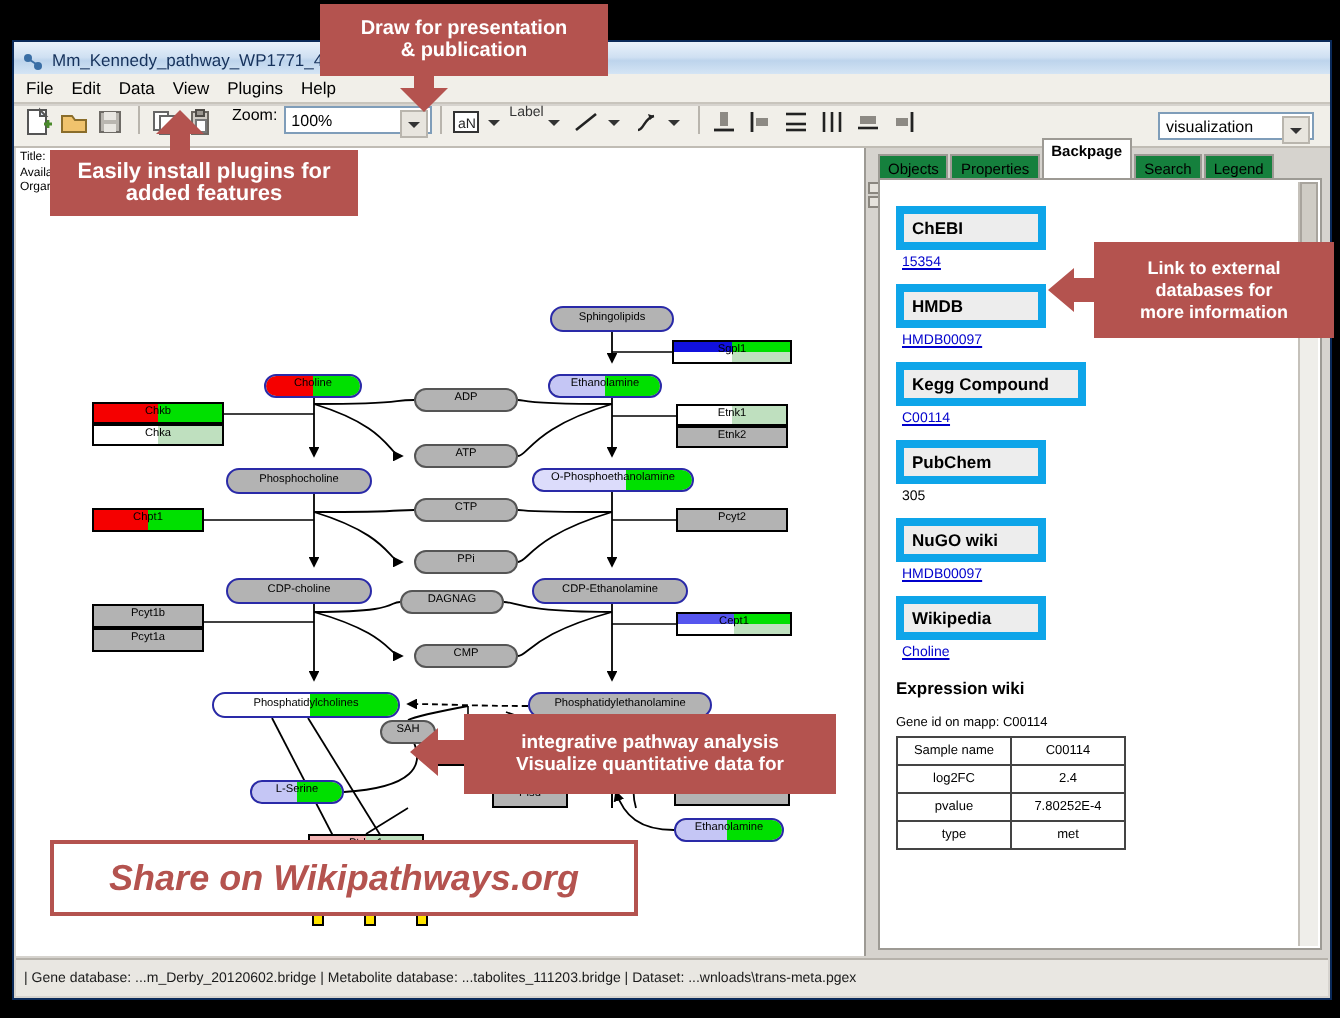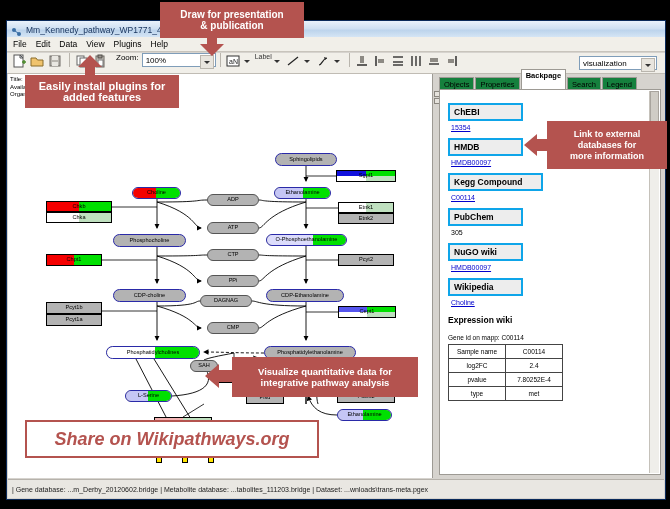--- a/index.html
+++ b/index.html
@@ -48,21 +48,21 @@
   
   .handles span{position:absolute;width:4px;height:4px;background:#ffe400;border:1px solid #000;}
 
   
   .side{position:absolute;left:426px;top:53px;width:231px;height:404px;background:#d6d3ce;}
   .tabrow{position:absolute;left:6px;top:2px;right:2px;height:14px;display:flex;align-items:flex-end;}
   .tab{font-size:7.5px;padding:1.5px 4px 1.5px 4px;border:1px solid #9d9a94;border-bottom:none;background:#15803d;color:#000;margin-right:1px;white-space:nowrap;}
   .tab.active{background:#fff;font-weight:bold;padding-bottom:10px;}
   .panelbody{position:absolute;left:6px;top:15px;right:3px;bottom:3px;background:#fff;border:1px solid #9d9a94;overflow:hidden;}
   .bpinner{position:absolute;left:8px;top:6px;right:12px;}
-  .dbbox{border:2px solid #0ea5e9;background:#ededed;font-size:8.5px;font-weight:bold;padding:2px 4px;width:75px;box-sizing:border-box;margin-top:7px;}
+  .dbbox{border:4px solid #0ea5e9;background:#ededed;font-size:8.5px;font-weight:bold;padding:2px 4px;width:75px;box-sizing:border-box;margin-top:7px;}
   .dblink{font-size:7px;color:#00c;text-decoration:underline;margin:3px 0 0 3px;display:block;}
   .dbplain{font-size:7px;color:#000;margin:3px 0 0 3px;display:block;}
   .exprhead{font-size:8.5px;font-weight:bold;color:#000;margin-top:9px;}
   .geneid{font-size:6.5px;color:#000;margin-top:9px;}
   table.expr{border-collapse:collapse;margin-top:3px;}
   table.expr td{border:1px solid #444;font-size:6.5px;text-align:center;padding:2px 3px;height:9px;min-width:50px;color:#000;}
   .vscroll{position:absolute;right:1px;top:1px;bottom:1px;width:9px;background:#efeeea;border-left:1px solid #c5c1ba;}
   .vscroll .thumb{position:absolute;left:0;top:0;width:9px;height:48px;background:#cfccc5;border:1px solid #a8a49d;box-sizing:border-box;}
   .sidescroll{position:absolute;left:0px;top:15px;width:6px;bottom:3px;background:#d6d3ce;}
   .sidescroll:before,.sidescroll:after{content:"";position:absolute;left:1px;width:4px;height:4px;border:1px solid #8a867f;background:#e6e3dd;}
@@ -538,22 +538,22 @@
     <span>databases  for</span>
     <span>more information</span>
   </div>
   <div class="arrow-d" style="left:524px;top:132px;width:26px;height:26px;">
     <svg width="26" height="26">
         <path d="M0 13 L13 2 v5 h13 v12 H13 v5 Z" fill="#b4534f"></path>
       </svg>
   </div>
 
   <div class="banner" style="left:232px;top:357px;width:186px;height:40px;font-size:9.5px;flex-direction:column;">
+    <span>integrative pathway analysis</span>
     <span>Visualize quantitative data  for</span>
-    <span>integrative pathway analysis</span>
   </div>
   <div class="arrow-d" style="left:205px;top:363px;width:30px;height:26px;">
     <svg width="30" height="26">
         <path d="M0 13 L14 1 v6 h16 v12 H14 v6 Z" fill="#b4534f"></path>
       </svg>
   </div>
 
   <div class="share" style="left:25px;top:420px;width:290px;height:34px;font-size:18px;">
     <span>Share on Wikipathways.org</span>
   </div>

